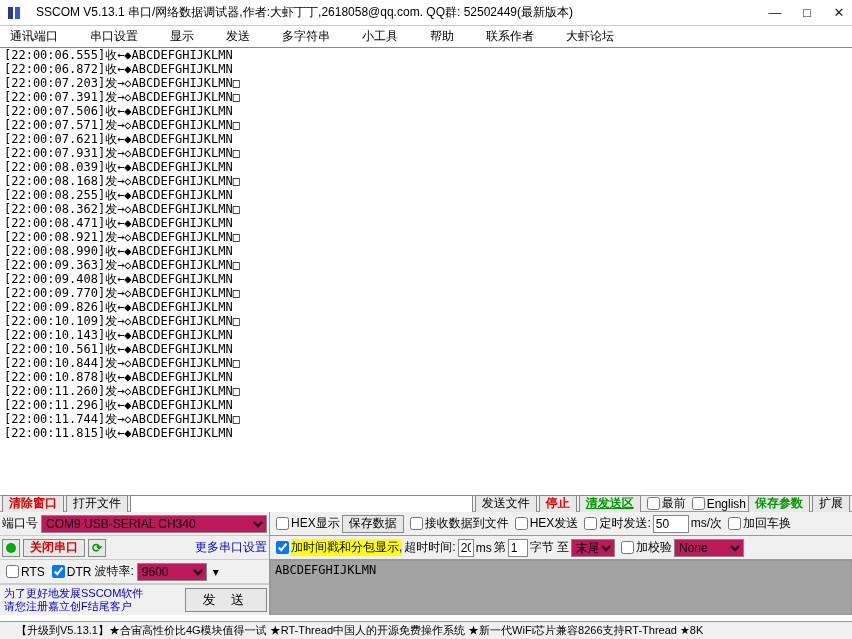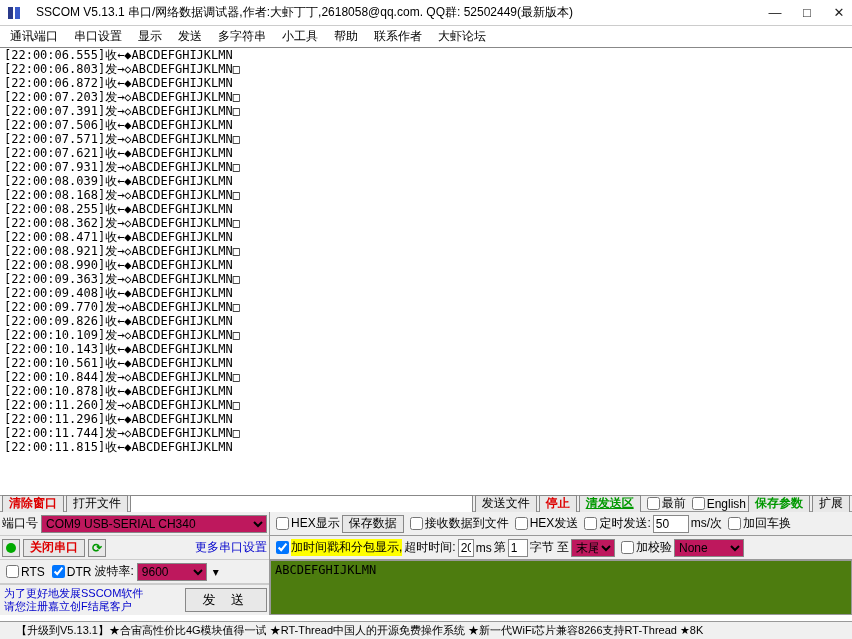--- a/index.html
+++ b/index.html
@@ -18,21 +18,21 @@
     height: 26px; display: flex; align-items: center; padding: 0 6px;
     border-bottom: 1px solid #ccc; background: #fff; gap: 14px;
   }
   .titlebar .app-icon { width: 16px; height: 16px; display: flex; align-items:center; justify-content:center;}
   .titlebar .title { flex: 1; font-size: 12px; white-space: nowrap; overflow: hidden; }
   .win-btns { display: flex; gap: 18px; margin-left: auto; }
   .win-btn { width: 14px; height: 14px; display:flex; align-items:center; justify-content:center; font-size:13px; color:#222;}
 
   .menubar {
     height: 22px; display: flex; align-items: center; padding: 0 2px;
-    border-bottom: 1px solid #888; background: #fff; gap: 0;
+    border-bottom: 1px solid #888; background: #fff; gap: 16px;
   }
   .menu-item { padding: 2px 8px; cursor: default; }
 
   .log-area {
     flex: 1; overflow-y: hidden; padding: 0 4px;
     font-family: "SimSun", "宋体", monospace; font-size: 12px;
     line-height: 14px; white-space: nowrap; border-bottom: 1px solid #999;
   }
   .log-line { white-space: pre; }
 
@@ -78,21 +78,21 @@
     border-top:1px solid #ccc;
   }
   .send-btn-big { border:1px solid #888; padding:2px 16px; background:#e8e8e8; font-size:13px; letter-spacing:6px;}
 
   .right-area { flex:1; display:flex; flex-direction:column;}
   .opt-row {
     display:flex; align-items:center; padding:2px 2px; gap:2px;
     border-bottom:1px solid #999; background:#f0f0f0; height:24px; white-space:nowrap; overflow:hidden;
   }
   .send-text {
-    flex:1; border:1px solid #999; background:#4d7c0f; font-family:"SimSun",monospace;
+    flex:1; border:1px solid #999; background:#a3a3a3; font-family:"SimSun",monospace;
     font-size:12px; padding:2px 4px; resize:none;
   }
   .statusbar {
     height:18px; background:#f0f0f0; border-top:1px solid #999;
     display:flex; align-items:center; padding:0 16px; font-size:11px;
     white-space:nowrap; overflow:hidden;margin-top:6px;
   }
 </style>
 </head>
 <body>
@@ -119,21 +119,20 @@
     <span class="menu-item">发送</span>
     <span class="menu-item">多字符串</span>
     <span class="menu-item">小工具</span>
     <span class="menu-item">帮助</span>
     <span class="menu-item">联系作者</span>
     <span class="menu-item">大虾论坛</span>
   </div>
 
 <div class="log-area" id="log">
     <div class="log-line">[22:00:06.555]收←◆ABCDEFGHIJKLMN</div>
-    <div class="log-line">[22:00:06.803]发→◇ABCDEFGHIJKLMN□</div>
     <div class="log-line">[22:00:06.872]收←◆ABCDEFGHIJKLMN</div>
     <div class="log-line">[22:00:07.203]发→◇ABCDEFGHIJKLMN□</div>
     <div class="log-line">[22:00:07.391]发→◇ABCDEFGHIJKLMN□</div>
     <div class="log-line">[22:00:07.506]收←◆ABCDEFGHIJKLMN</div>
     <div class="log-line">[22:00:07.571]发→◇ABCDEFGHIJKLMN□</div>
     <div class="log-line">[22:00:07.621]收←◆ABCDEFGHIJKLMN</div>
     <div class="log-line">[22:00:07.931]发→◇ABCDEFGHIJKLMN□</div>
     <div class="log-line">[22:00:08.039]收←◆ABCDEFGHIJKLMN</div>
     <div class="log-line">[22:00:08.168]发→◇ABCDEFGHIJKLMN□</div>
     <div class="log-line">[22:00:08.255]收←◆ABCDEFGHIJKLMN</div>

